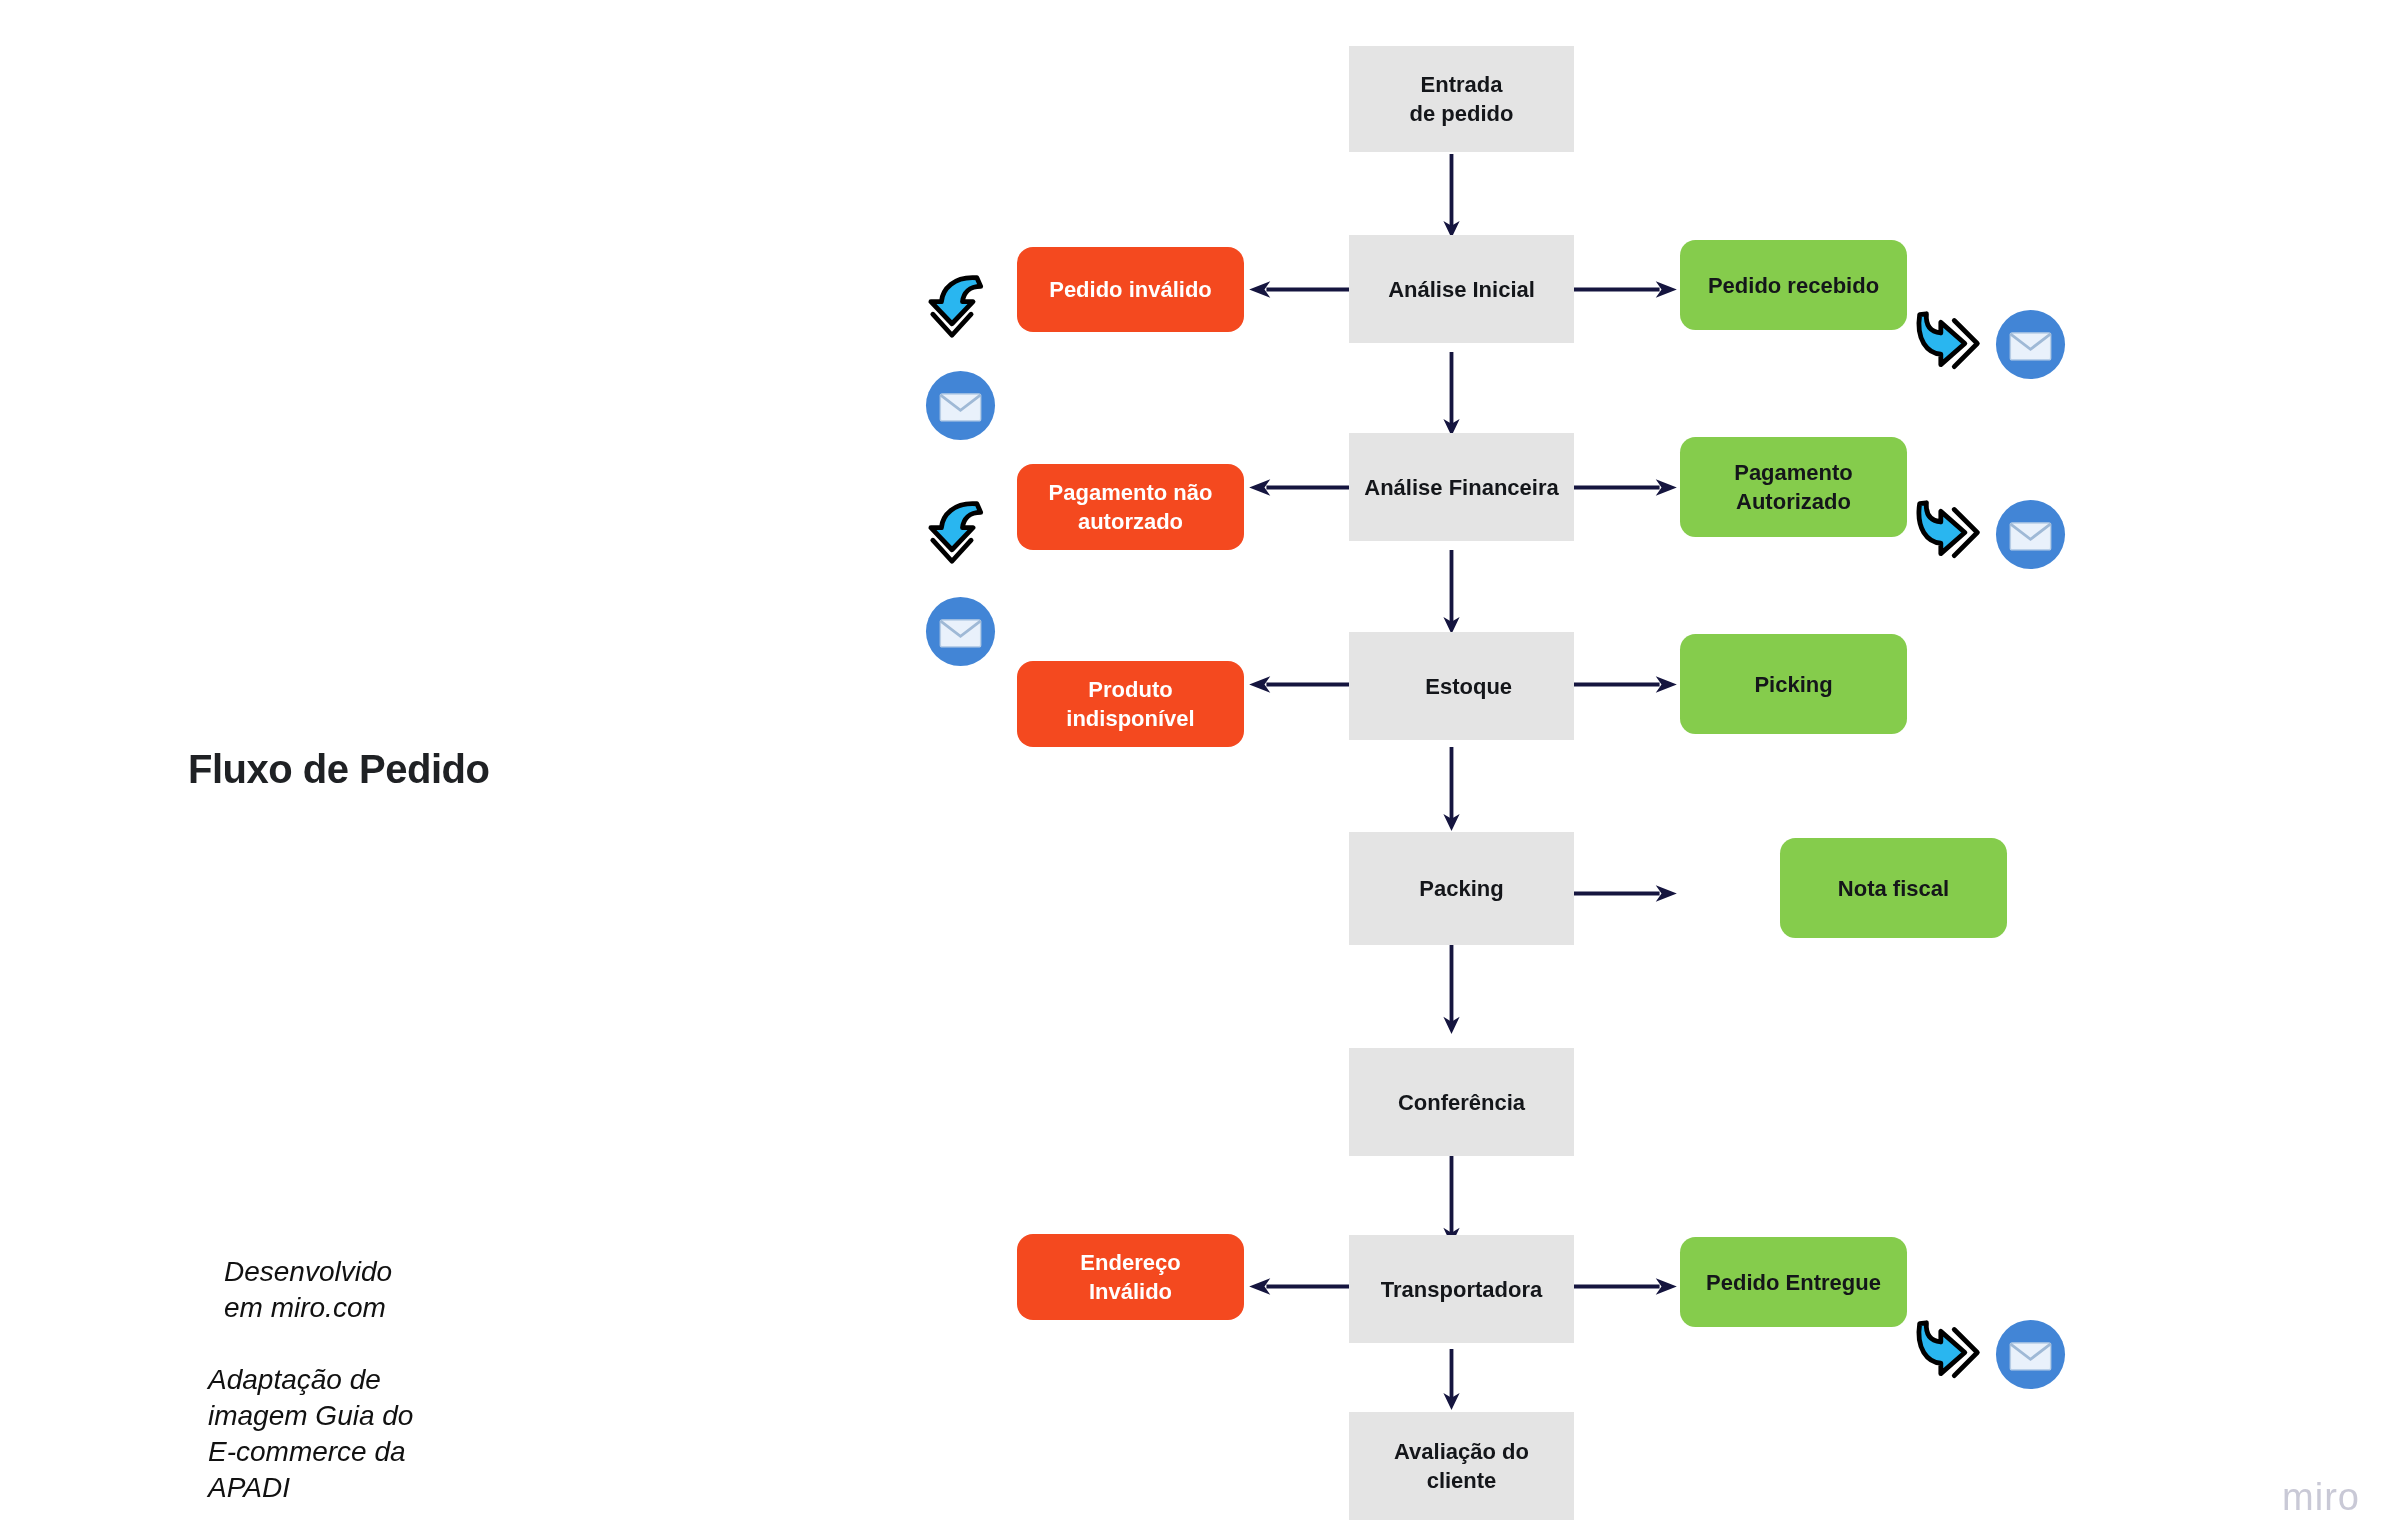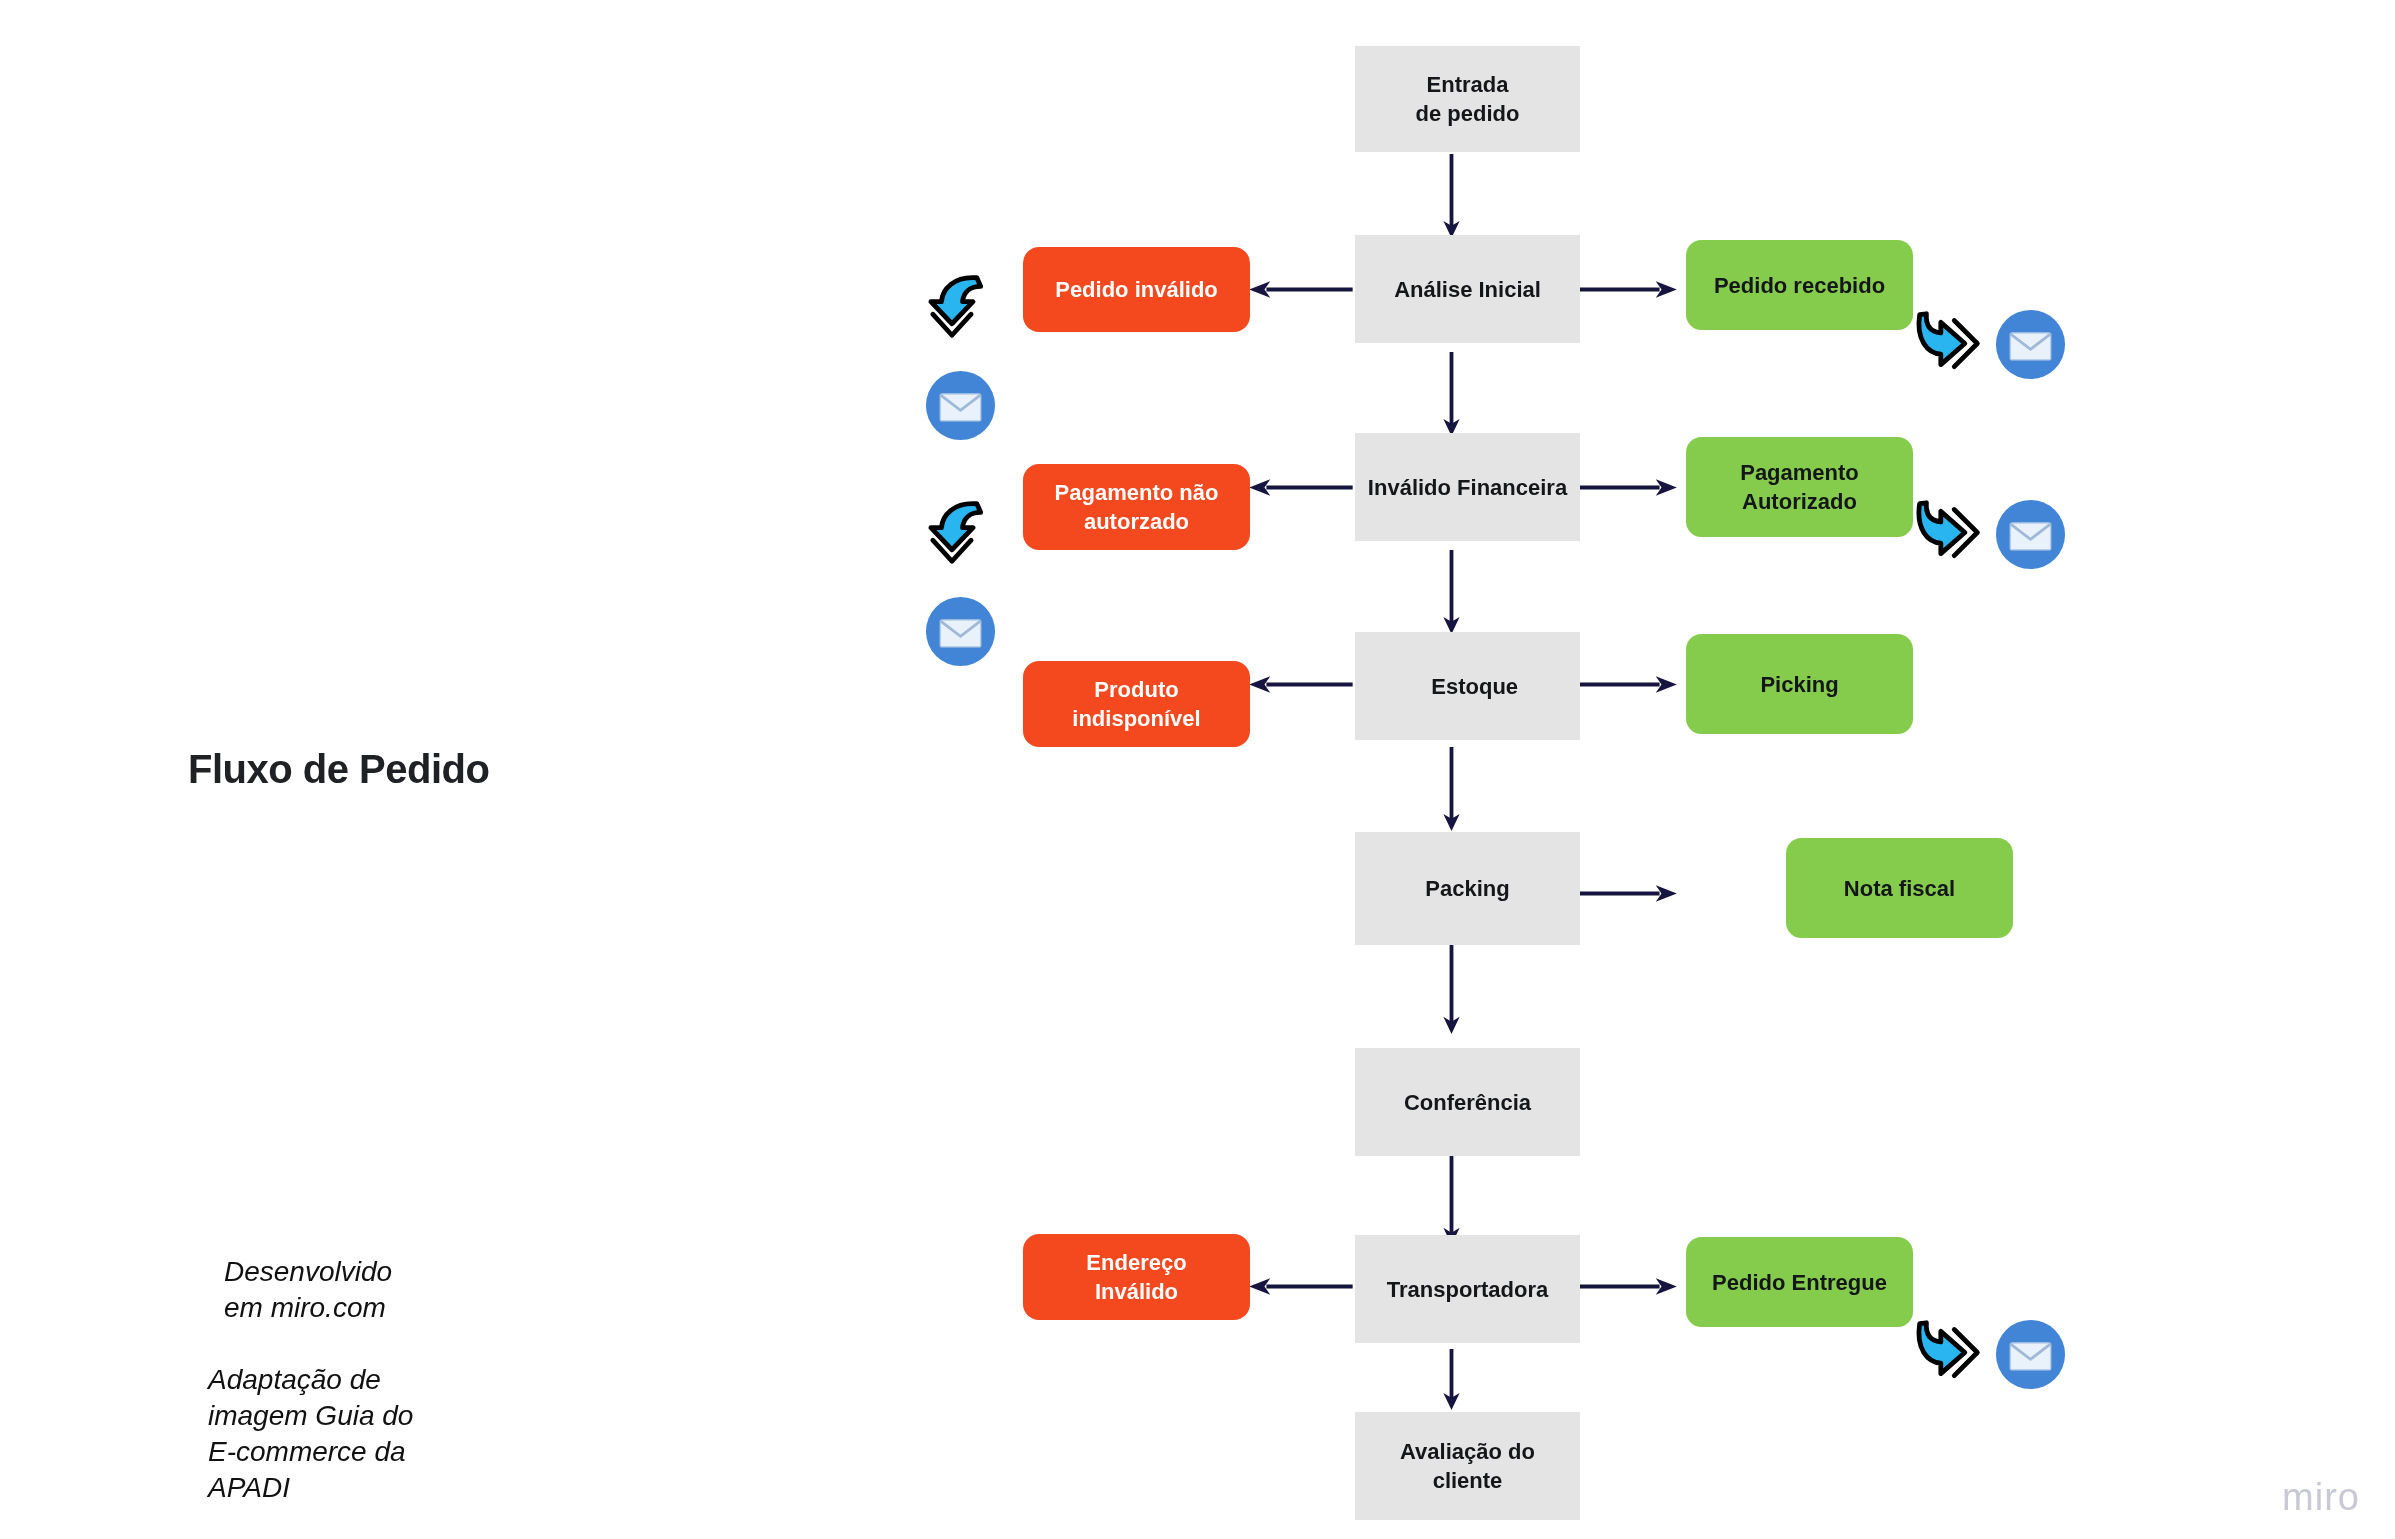--- a/index.html
+++ b/index.html
@@ -54,21 +54,20 @@
     position: absolute;
     display: flex;
     align-items: center;
     justify-content: center;
     text-align: center;
     font-weight: bold;
     font-size: 22px;
     line-height: 29px;
     padding: 3.8px 9.6px;
     white-space: pre-line;
-    margin-left: 6px;
   }
   .node.process {
     background: #e4e4e4;
     color: #14161a;
     border-radius: 0;
   }
   .node.fail {
     background: #f4491f;
     color: #ffffff;
     border-radius: 16px;
@@ -215,21 +214,21 @@
 
   <div class="node process" style="left:1349px; top:46px; width:225px; height:106px;">Entrada
 de pedido</div>
 
   <div class="node process" style="left:1349px; top:235px; width:225px; height:108px;">Análise Inicial</div>
 
   <div class="node fail" style="left:1017px; top:247px; width:227px; height:85px;">Pedido inválido</div>
 
   <div class="node ok" style="left:1680px; top:240px; width:227px; height:90px;">Pedido recebido</div>
 
-  <div class="node process" style="left:1349px; top:433px; width:225px; height:108px;">Inválido Financeira</div>
+  <div class="node process" style="left:1349px; top:433px; width:225px; height:108px;">Análise Financeira</div>
 
   <div class="node fail" style="left:1017px; top:464px; width:227px; height:86px;">Pagamento não
 autorzado</div>
 
   <div class="node ok" style="left:1680px; top:437px; width:227px; height:100px;">Pagamento
 Autorizado</div>
 
   <div class="node process" style="left:1349px; top:632px; width:225px; height:108px;padding-left:24px;">Estoque</div>
 
   <div class="node fail" style="left:1017px; top:661px; width:227px; height:86px;">Produto

